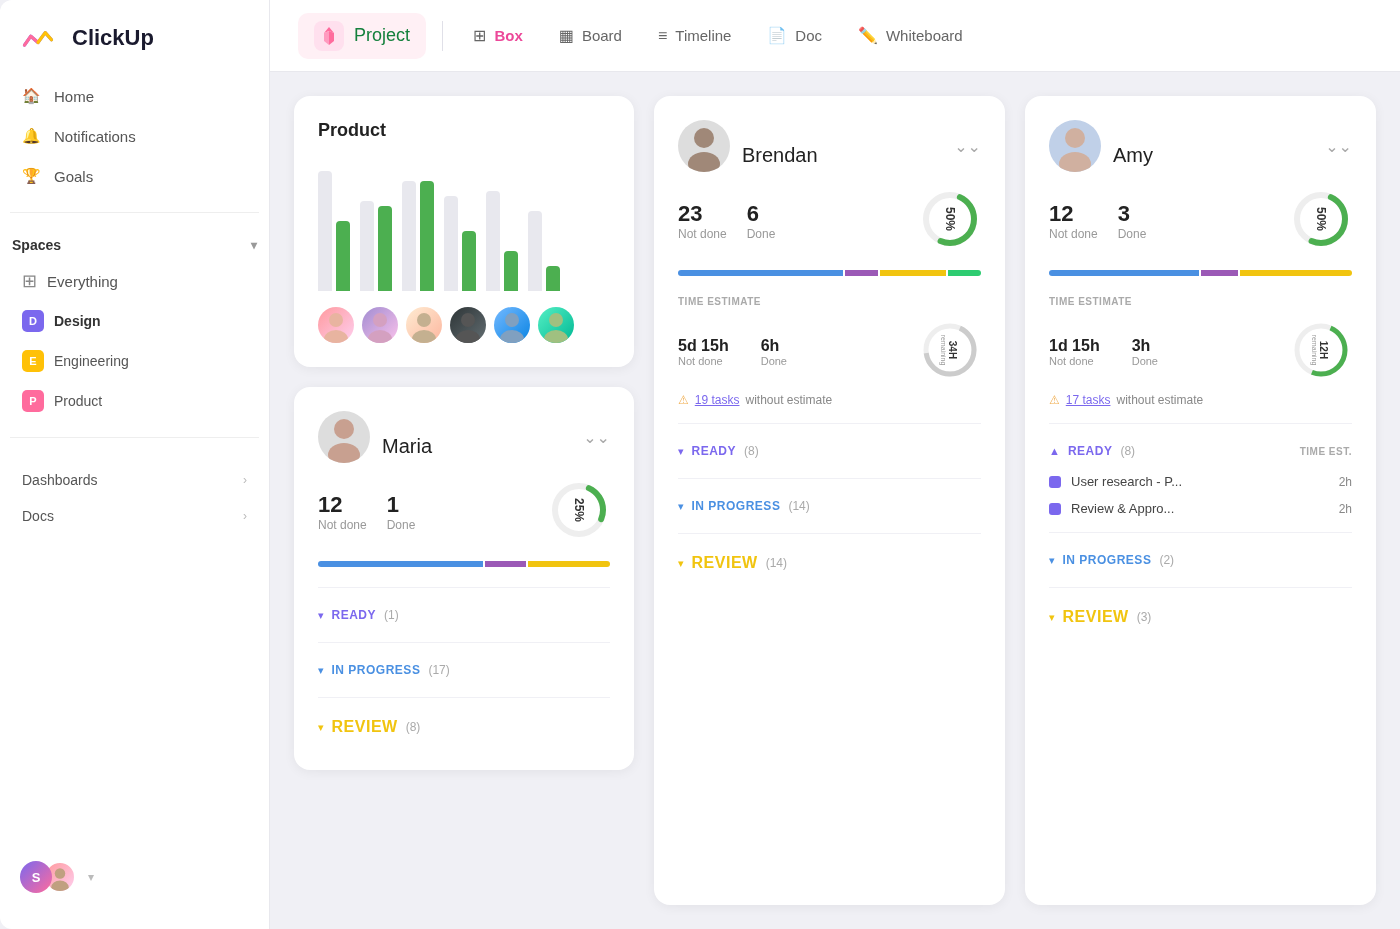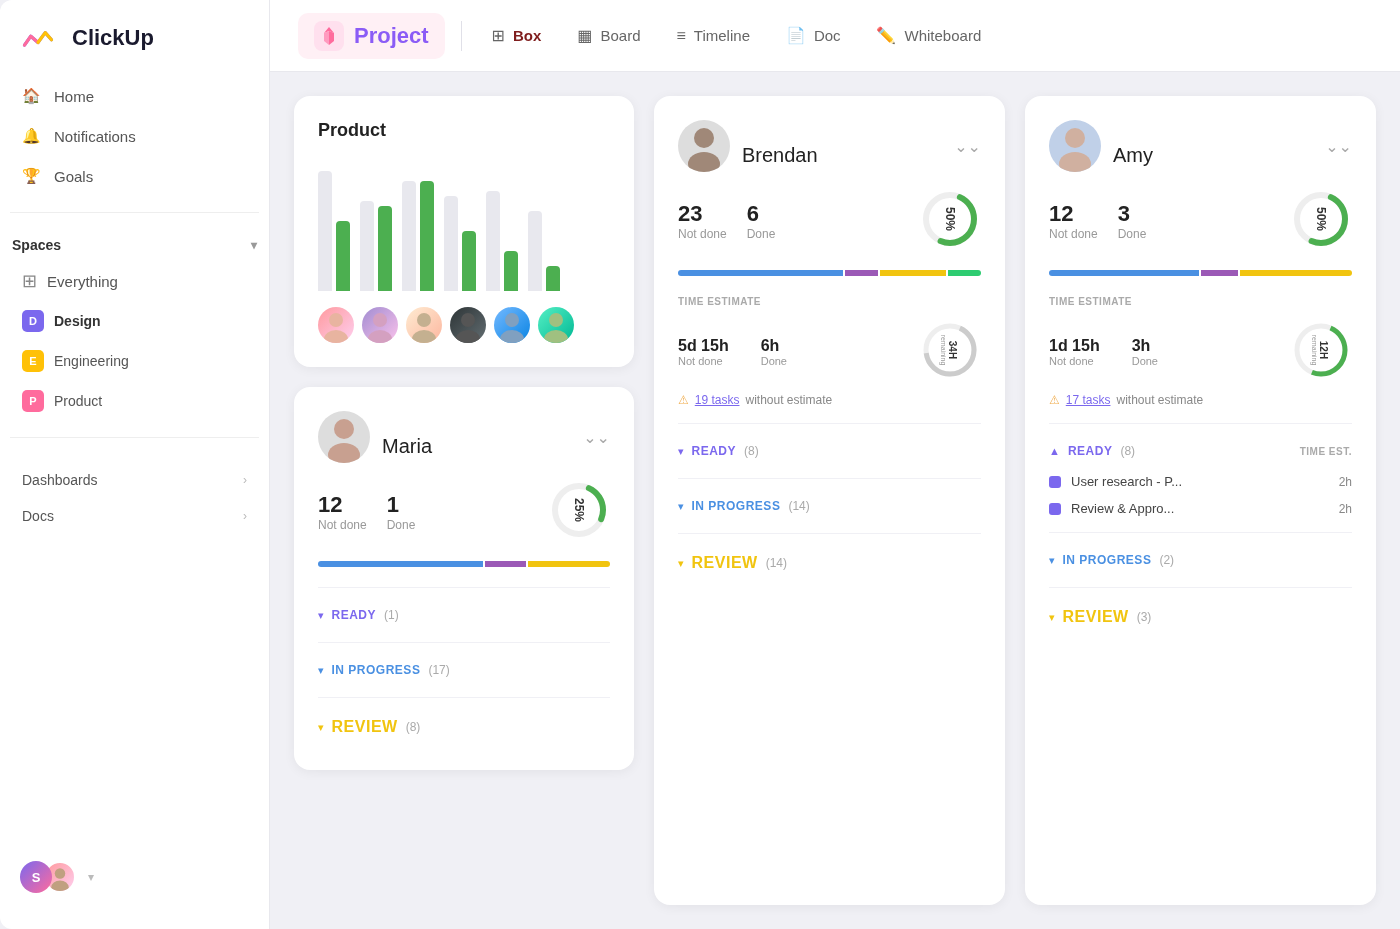--- a/index.html
+++ b/index.html
@@ -184,26 +184,26 @@
 <div class="main">
 
   <div class="topbar">
     <div class="topbar-project">
       <svg class="topbar-project-icon" viewBox="0 0 30 30">
         <rect width="30" height="30" rx="8" fill="#FFE0EE"></rect>
         <path d="M15 6 L20 12 L15 10 L10 12 Z" fill="#FF6B9D"></path>
         <path d="M10 12 L15 10 L15 24 L10 20 Z" fill="#FF9ABF"></path>
         <path d="M20 12 L15 10 L15 24 L20 20 Z" fill="#FF6B9D"></path>
       </svg>
-      <span style="font-size:22px;font-weight:700;color:#8b5cf6;">Project</span>
+      <span style="font-size:18px;font-weight:400;color:#15803d;">Project</span>
     </div>
     <div class="topbar-divider"></div>
     <div class="topbar-tab">
       <span class="tab-icon">⊞</span>
-      <span style="color:#7f1d1d;font-weight:600;">Box</span>
+      <span style="color:#ec4899;font-weight:600;">Box</span>
     </div>
     <div class="topbar-tab">
       <span class="tab-icon">▦</span>
       <span>Board</span>
     </div>
     <div class="topbar-tab">
       <span class="tab-icon">≡</span>
       <span>Timeline</span>
     </div>
     <div class="topbar-tab">

